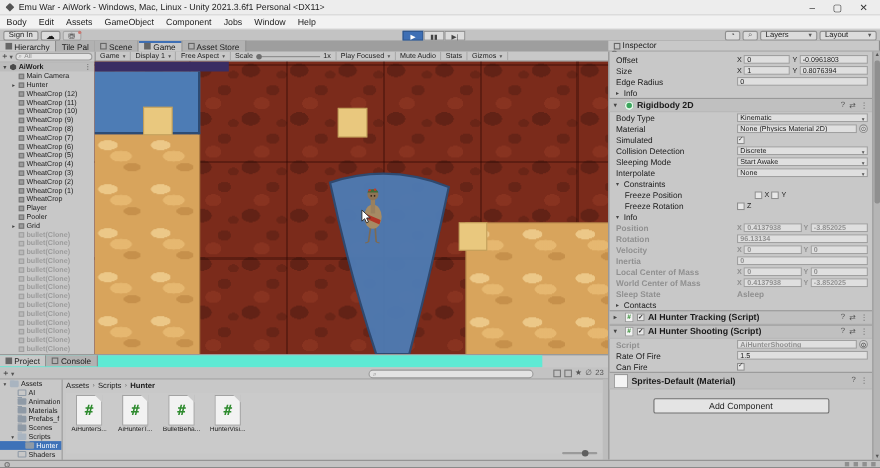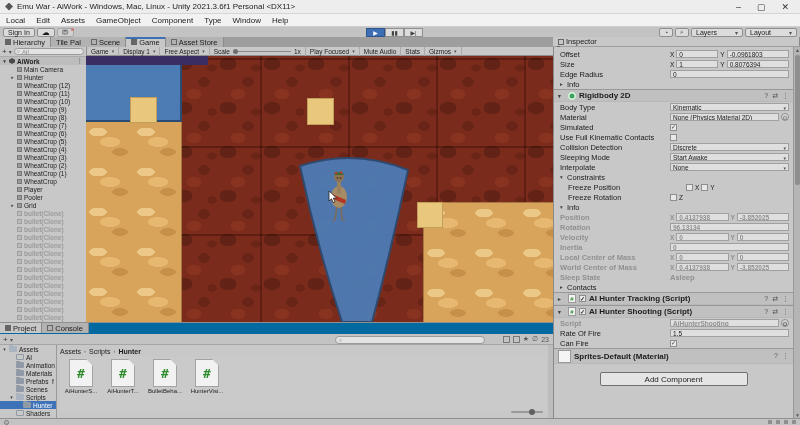--- a/index.html
+++ b/index.html
@@ -98,21 +98,21 @@
   .purple-strip{position:absolute;left:0;top:0;width:122px;height:9px;background:#3a2d63;}
   .cone-left{position:absolute;left:0;top:9px;width:96px;height:57px;background:#4d7cb5;
              border-right:2px solid #2c4b74;border-bottom:2px solid #2c4b74;}
   .crop{position:absolute;width:27px;height:26px;background:#e9c87e;border:1px solid rgba(120,80,20,.35);}
   .cone-svg{position:absolute;left:0;top:0;}
   .emu{position:absolute;left:241px;top:112px;}
   .cursor{position:absolute;left:242px;top:134px;}
 
   
   .project{position:absolute;left:0;top:322px;width:553px;height:96px;background:#c8c8c8;border-top:1px solid #8f8f8f;}
-  .ptabs{position:absolute;left:0;top:0;width:553px;height:11px;background:#0369a1;display:flex;}
+  .ptabs{position:absolute;left:0;top:0;width:493px;height:11px;background:#5eead4;display:flex;}
   .ptoolbar{position:absolute;left:0;top:11px;width:553px;height:11px;background:#c3c3c3;border-bottom:1px solid #a5a5a5;}
   .pplus{position:absolute;left:3px;top:1px;font-size:8px;color:#333;}
   .psearch{position:absolute;left:335px;top:2px;width:150px;height:8px;background:#e3e3e3;border:1px solid #9a9a9a;
            border-radius:4px;font-size:6px;color:#8a8a8a;display:flex;align-items:center;padding:0 3px;}
   .picons{position:absolute;right:4px;top:1px;display:flex;gap:3px;align-items:center;font-size:7px;color:#555;}
   .picons .sq{width:7px;height:7px;border:1px solid #777;}
   .ptree{position:absolute;left:0;top:22px;width:57px;height:74px;overflow:hidden;border-right:1px solid #9a9a9a;}
   .prow{height:8px;display:flex;align-items:center;gap:2px;font-size:6.5px;white-space:nowrap;overflow:hidden;padding-left:2px;}
   .prow .arrow{width:5px;font-size:5px;color:#444;flex:none;text-align:center;}
   .prow.selected{background:#3e72b8;color:#fff;}
@@ -159,21 +159,21 @@
   .chead .hicons{margin-left:auto;display:flex;gap:4px;font-weight:normal;font-size:7px;color:#555;}
   .rb-icon{width:8px;height:8px;border-radius:50%;background:#3aa65c;flex:none;box-shadow:inset 0 0 0 1.5px #e6f5ea;}
   .script-icon-sm{width:8px;height:9px;background:#f2f2f2;border:1px solid #999;flex:none;display:flex;
                   align-items:center;justify-content:center;}
   .script-icon-sm i{color:#2e8b2e;font-style:normal;font-weight:bold;font-size:6px;}
   .mat-thumb{width:13px;height:13px;background:#f4f4f4;border:1px solid #999;flex:none;}
   .mathead{height:16px;}
   .editbtn{background:#dcdcdc;border:1px solid #8f8f8f;border-radius:2px;height:9px;padding:0 4px;
            font-size:6.5px;display:flex;align-items:center;flex:none;}
   .addcomp-wrap{display:flex;justify-content:center;margin-top:8px;}
-  .addcomp{width:148px;height:14px;background:#e4e4e4;border:1px solid #707070;border-radius:2px;
+  .addcomp{width:160px;height:14px;background:#e4e4e4;border:1px solid #707070;border-radius:2px;
            display:flex;align-items:center;justify-content:center;font-size:8px;}
   .iscroll{position:absolute;right:0;top:47px;width:7px;height:371px;background:#b5b5b5;border-left:1px solid #9a9a9a;}
   .iscroll .thumb{position:absolute;left:1px;top:8px;width:5px;height:130px;background:#8f8f8f;border-radius:2px;}
   .iscroll .ar{position:absolute;left:0;width:7px;font-size:5px;color:#555;text-align:center;}
 
   
   .statusbar{position:absolute;left:0;top:418px;width:800px;height:7px;background:#c3c3c3;border-top:1px solid #8f8f8f;
              display:flex;align-items:center;padding:0 4px;}
   .infoicon{width:5px;height:5px;border-radius:50%;border:1px solid #777;color:#777;font-size:4px;
             display:flex;align-items:center;justify-content:center;}
@@ -190,26 +190,26 @@
     <span class="unity-logo"></span>
     <span class="title-text">Emu War - AiWork - Windows, Mac, Linux - Unity 2021.3.6f1 Personal &lt;DX11&gt;</span>
     <span class="winbtns">
       <span>–</span>
       <span>▢</span>
       <span>✕</span>
     </span>
   </div>
 
   <div class="menubar">
-    <span>Local</span>
+    <span>Body</span>
     <span>Edit</span>
     <span>Assets</span>
     <span>GameObject</span>
     <span>Component</span>
-    <span>Type</span>
+    <span>Jobs</span>
     <span>Window</span>
     <span>Help</span>
   </div>
 
   <div class="toolbar">
     <span class="tbtn">Sign In</span>
     <span class="tbtn cloud-glyph">☁</span>
     <span class="tbtn collab">
         <span class="cloud-glyph">⛃</span>
         <span class="dot"></span>
@@ -694,26 +694,20 @@
           <span class="picker">⊙</span>
         </span>
     </div>
     <div class="irow">
       <span class="ilabel">Simulated</span>
       <span class="ictr">
           <span class="cb">✓</span>
         </span>
     </div>
     <div class="irow">
-      <span class="ilabel">Use Full Kinematic Contacts</span>
-      <span class="ictr">
-          <span class="cb"></span>
-        </span>
-    </div>
-    <div class="irow">
       <span class="ilabel">Collision Detection</span>
       <span class="ictr">
           <span class="ifield dropfield">
             <span>Discrete</span>
             <span class="dc">▾</span>
           </span>
         </span>
     </div>
     <div class="irow">
       <span class="ilabel">Sleeping Mode</span>

